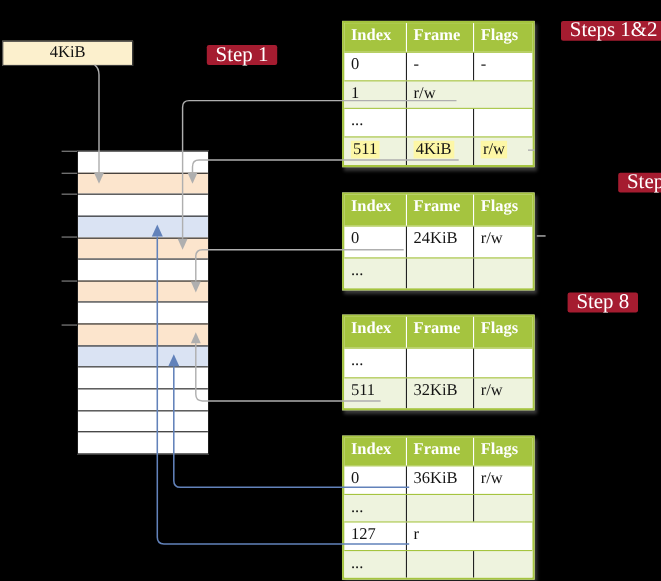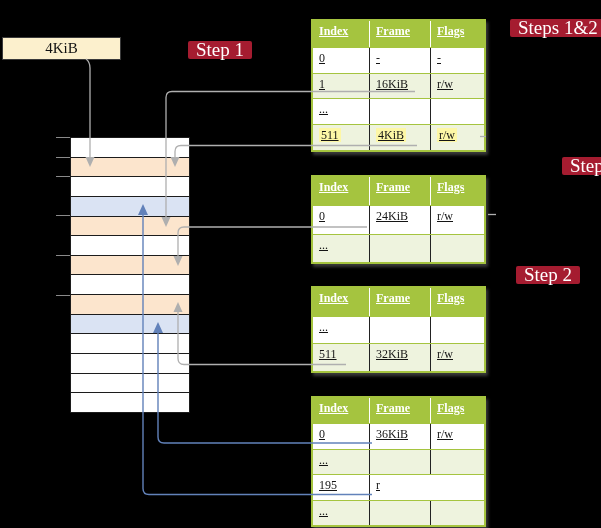--- a/index.html
+++ b/index.html
@@ -25,22 +25,22 @@
   .memcell.white{background:var(--cell-white);}
   .memcell.orange{background:var(--cell-orange);}
   .memcell.blue{background:var(--cell-blue);}
   .tick{position:absolute;left:56px;width:14px;height:1px;background:#8a8a8a;}
   
   .ptable{position:absolute;left:311px;width:171px;border:2px solid var(--table-border);
           box-shadow:2px 3px 3px rgba(105,105,105,.55);background:var(--table-row-bg);}
   .prow{display:flex;box-sizing:border-box;border-top:1.5px solid var(--table-border);}
   .prow.header{border-top:none;background:var(--table-header-bg);}
   .prow.shaded{background:var(--table-row-alt-bg);}
-  .pcell{box-sizing:border-box;padding:3px 0 0 6px;font-size:12px;color:#141414;overflow:hidden;
-         white-space:nowrap;text-decoration:underline;}
+  .pcell{box-sizing:border-box;padding:3px 0 0 6px;font-size:15px;color:#141414;overflow:hidden;
+         white-space:nowrap;}
   .pcell.c0{width:56px;}
   .pcell.c1{width:61px;border-left:1.2px solid #222;}
   .pcell.c2{width:54px;border-left:1.2px solid #222;}
   .prow.header .pcell{color:#fff;font-weight:bold;}
   .prow.header .pcell.c1,.prow.header .pcell.c2{border-left:1.5px solid #fff;}
   #t1{top:19px;}  #t1 .prow{height:25.8px;}
   #t2{top:175px;} #t2 .prow{height:28.3px;}
   #t3{top:286px;} #t3 .prow{height:27.7px;}
   #t4{top:396px;} #t4 .prow{height:25.4px;}
   .hl{background:var(--highlight-yellow);padding:0 2px;}
@@ -54,21 +54,21 @@
 
 <div class="stage">
 
   <div class="frame-box">
     <span>4KiB</span>
   </div>
 
   <div class="badge" id="badge-step0">Step 1</div>
   <div class="badge" id="badge-steps12">Steps 1&amp;2</div>
   <div class="badge" id="badge-step3">Step 3</div>
-  <div class="badge" id="badge-step4">Step 2</div>
+  <div class="badge" id="badge-step4">Step 8</div>
 
   <div class="memcol" id="memcol">
       <div class="memcell white"></div>
       <div class="memcell orange"></div>
       <div class="memcell white"></div>
       <div class="memcell blue"></div>
       <div class="memcell orange"></div>
       <div class="memcell white"></div>
       <div class="memcell orange"></div>
       <div class="memcell white"></div>
@@ -93,21 +93,20 @@
         <div class="pcell c1">Frame</div>
         <div class="pcell c2">Flags</div>
       </div>
       <div class="prow">
         <div class="pcell c0">0</div>
         <div class="pcell c1">-</div>
         <div class="pcell c2">-</div>
       </div>
       <div class="prow shaded">
         <div class="pcell c0">1</div>
-        <div class="pcell c1">16KiB</div>
         <div class="pcell c2">r/w</div>
       </div>
       <div class="prow">
         <div class="pcell c0">...</div>
         <div class="pcell c1"></div>
         <div class="pcell c2"></div>
       </div>
       <div class="prow shaded">
         <div class="pcell c0"><span class="hl">511</span></div>
         <div class="pcell c1"><span class="hl">4KiB</span></div>
@@ -158,21 +157,21 @@
         <div class="pcell c0">0</div>
         <div class="pcell c1">36KiB</div>
         <div class="pcell c2">r/w</div>
       </div>
       <div class="prow shaded">
         <div class="pcell c0">...</div>
         <div class="pcell c1"></div>
         <div class="pcell c2"></div>
       </div>
       <div class="prow">
-        <div class="pcell c0">195</div>
+        <div class="pcell c0">127</div>
         <div class="pcell c2">r</div>
       </div>
       <div class="prow shaded">
         <div class="pcell c0">...</div>
         <div class="pcell c1"></div>
         <div class="pcell c2"></div>
       </div>
     </div>
 
   <svg class="overlay" width="601" height="528" viewBox="0 0 601 528">

